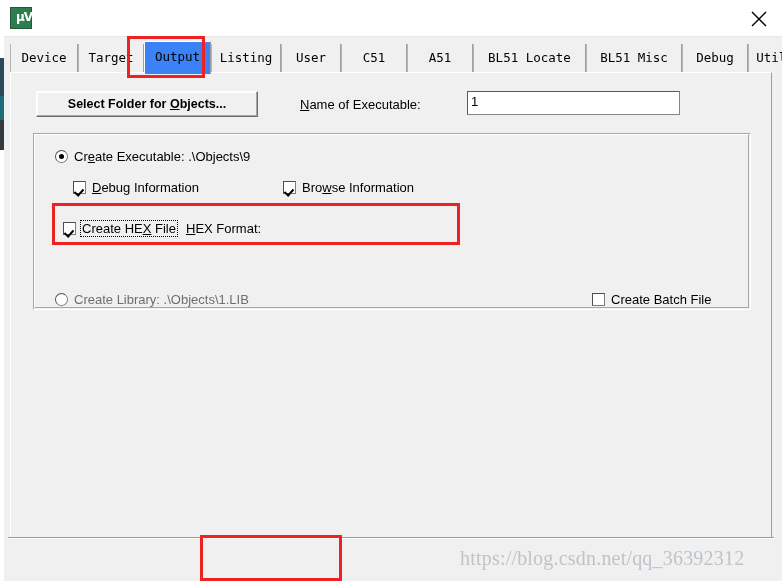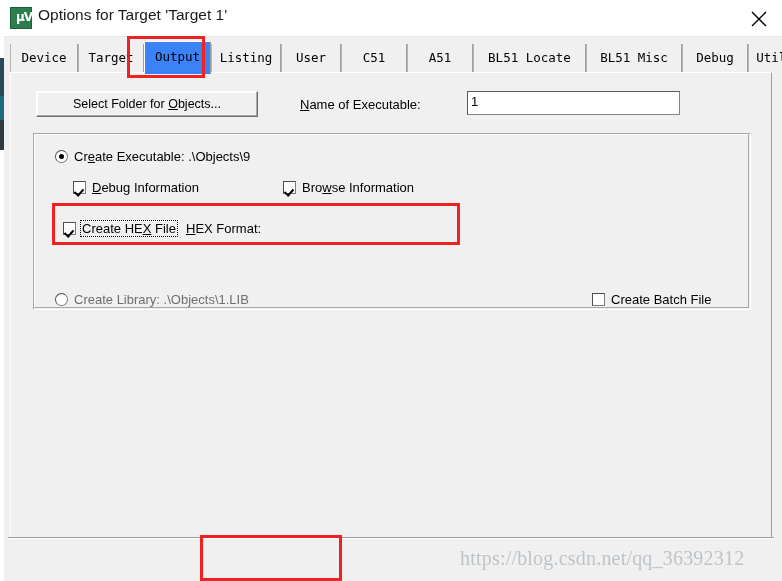--- a/index.html
+++ b/index.html
@@ -143,21 +143,21 @@
   }
   .btn.dlg {
     font-family: "DejaVu Sans Mono", "Liberation Mono", monospace;
     font-size: 12.5px;
     margin-top: 38px;
   }
   .btn.prop {
     font-family: "Liberation Sans", sans-serif;
     font-size: 12.5px;
   }
-  .btn .lbl { display: block; }
+  .btn .lbl { display: block; font-weight: bold; }
   .u { text-decoration: underline; }
 
   
   .field {
     position: absolute;
     box-sizing: border-box;
     background: #ffffff;
     border: 1px solid #848484;
     border-top-color: #5a5a5a;
     border-left-color: #5a5a5a;
@@ -334,21 +334,20 @@
 
 <div id="app">
 
   <div class="behind-strip"></div>
 
   <div class="titlebar">
     <div class="title-icon">
       <div class="sq"></div>
       <div class="gl">µV</div>
     </div>
-    <div class="title-text">Options for Target 'Target 1'</div>
     <div class="close-btn">
       <svg width="16" height="16" viewBox="0 0 16 16" aria-hidden="true">
         <path d="M1 1 L15 15 M15 1 L1 15" stroke="#000000" stroke-width="1.4" fill="none"></path>
       </svg>
     </div>
   </div>
 
   <div class="tabstrip">
     <div class="tab" style="left: 0px; width: 68px;"><span>Device</span></div>
     <div class="tab" style="left: 68px; width: 66px;"><span>Target</span></div>

